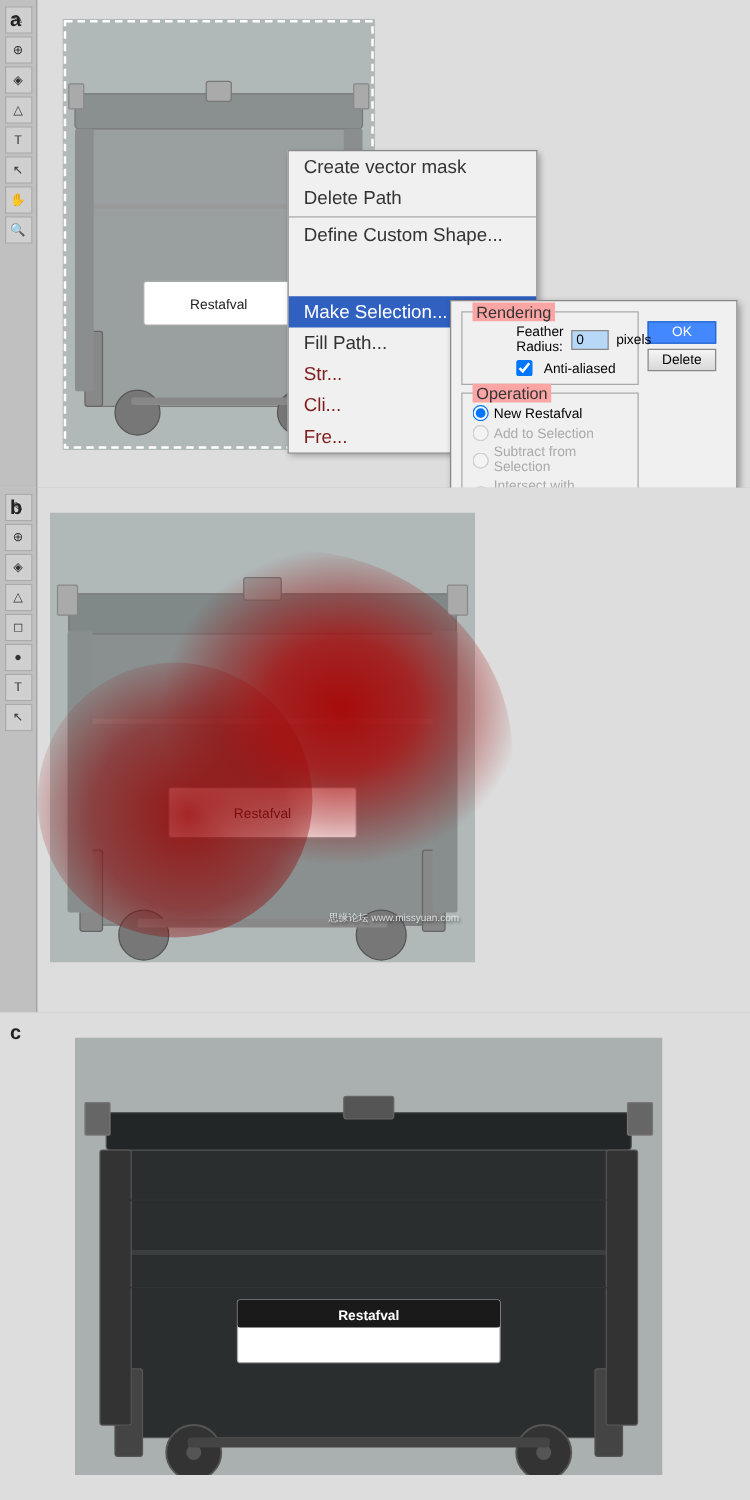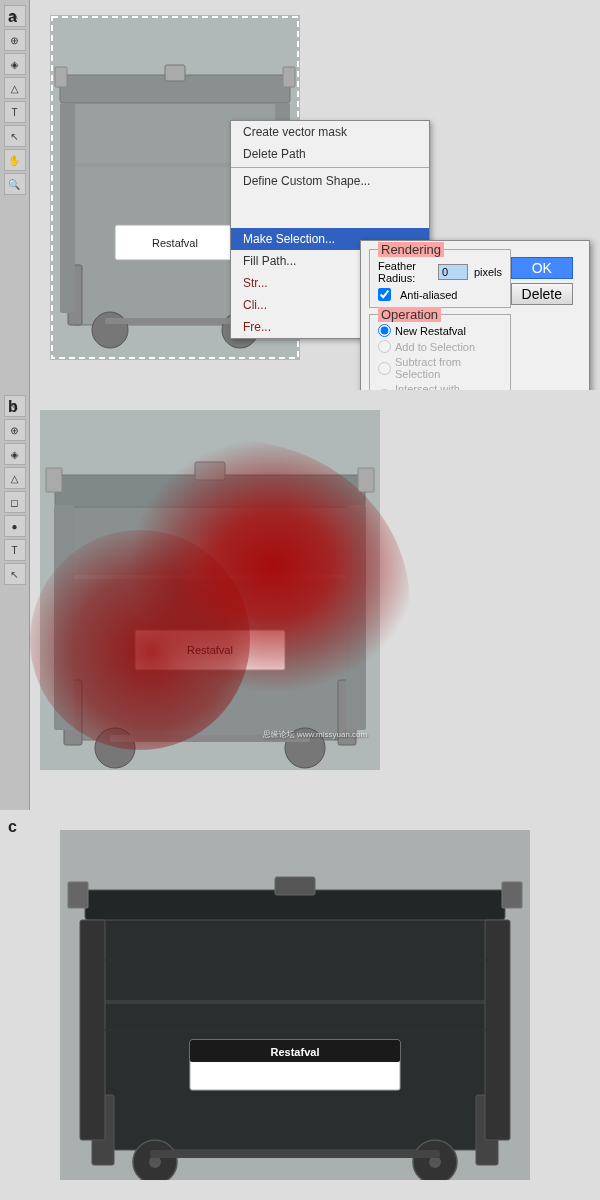--- a/index.html
+++ b/index.html
@@ -72,21 +72,21 @@
       border: 1px solid #888;
       box-shadow: 2px 2px 5px rgba(0,0,0,0.3);
       width: 200px;
       z-index: 20;
     }
 
     .menu-item {
       padding: 4px 12px;
       color: #333;
       cursor: pointer;
-      font-size: 12px;
+      font-size: 15px;
       white-space: nowrap;
     }
     .menu-item.highlighted {
       background: #3060c0;
       color: white;
       margin-top: 36px;
     }
 
     .menu-separator {
       height: 1px;
@@ -129,39 +129,40 @@
       color: #333;
       text-align: center;
     }
 
     .dialog-row {
       display: flex;
       align-items: center;
       gap: 6px;
       margin-top: 4px;
       font-size: 11px;
+      margin-left: 35px;
     }
 
     .dialog-input {
       width: 30px;
       border: 1px solid #888;
       padding: 1px 3px;
       font-size: 11px;
       background: #b8d8f8;
     }
 
     .dialog-checkbox {
       margin-right: 3px;
     }
 
     .dialog-btn {
       background: linear-gradient(to bottom, #f5f5f5, #d8d8d8);
       border: 1px solid #888;
       padding: 2px 10px;
-      font-size: 14px;
+      font-size: 11px;
       cursor: pointer;
       min-width: 55px;
       text-align: center;
     }
 
     .dialog-btn.primary {
       background: #4488ff;
       color: white;
       border: 1px solid #2266cc;
     }

